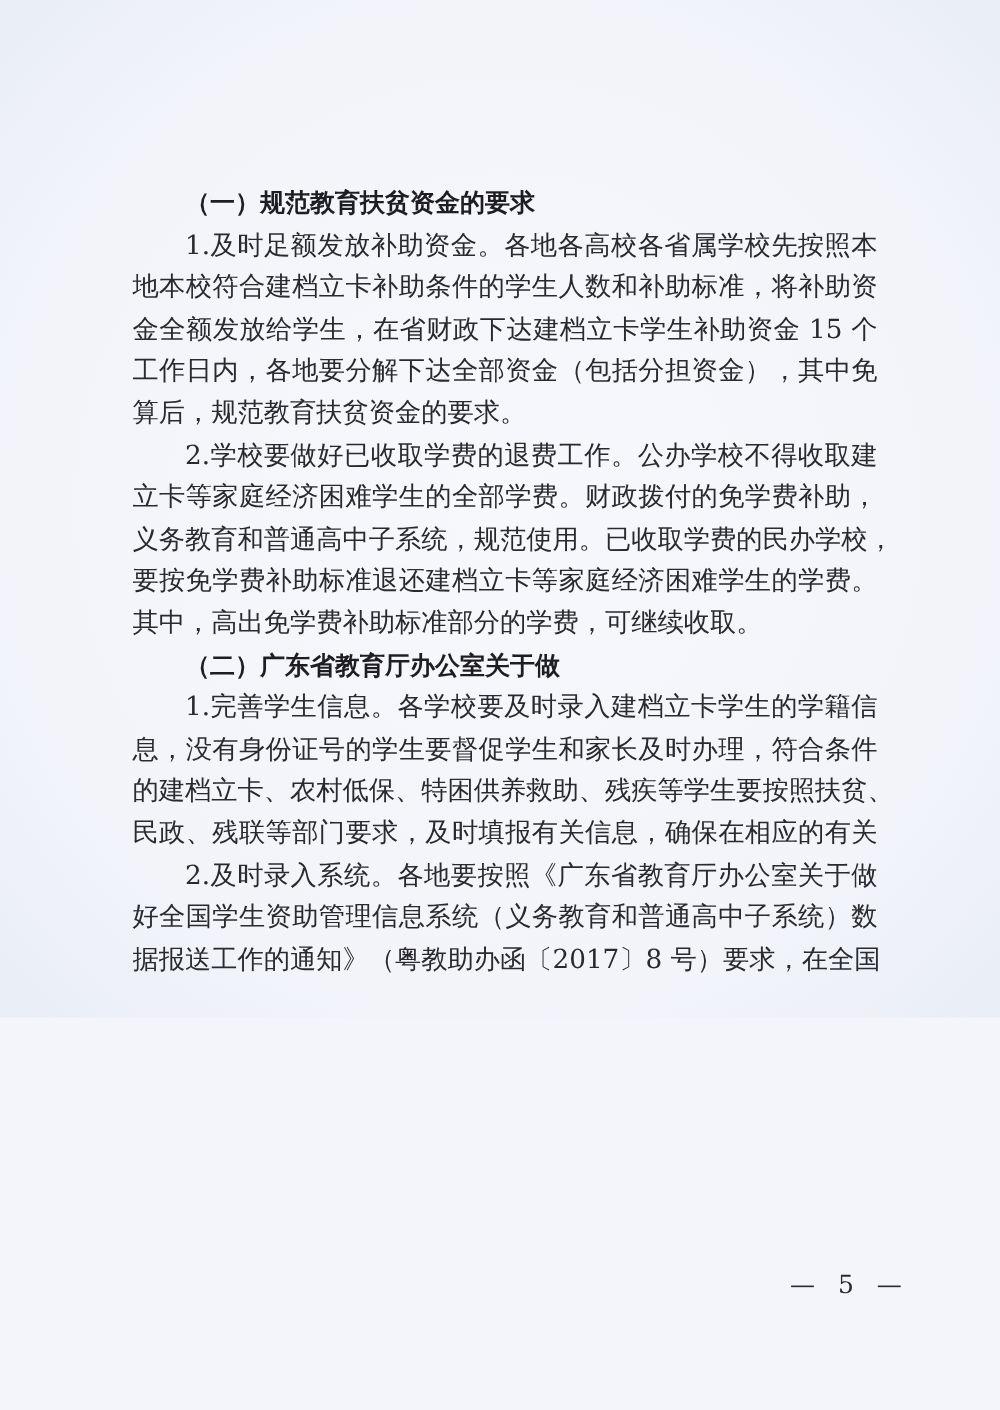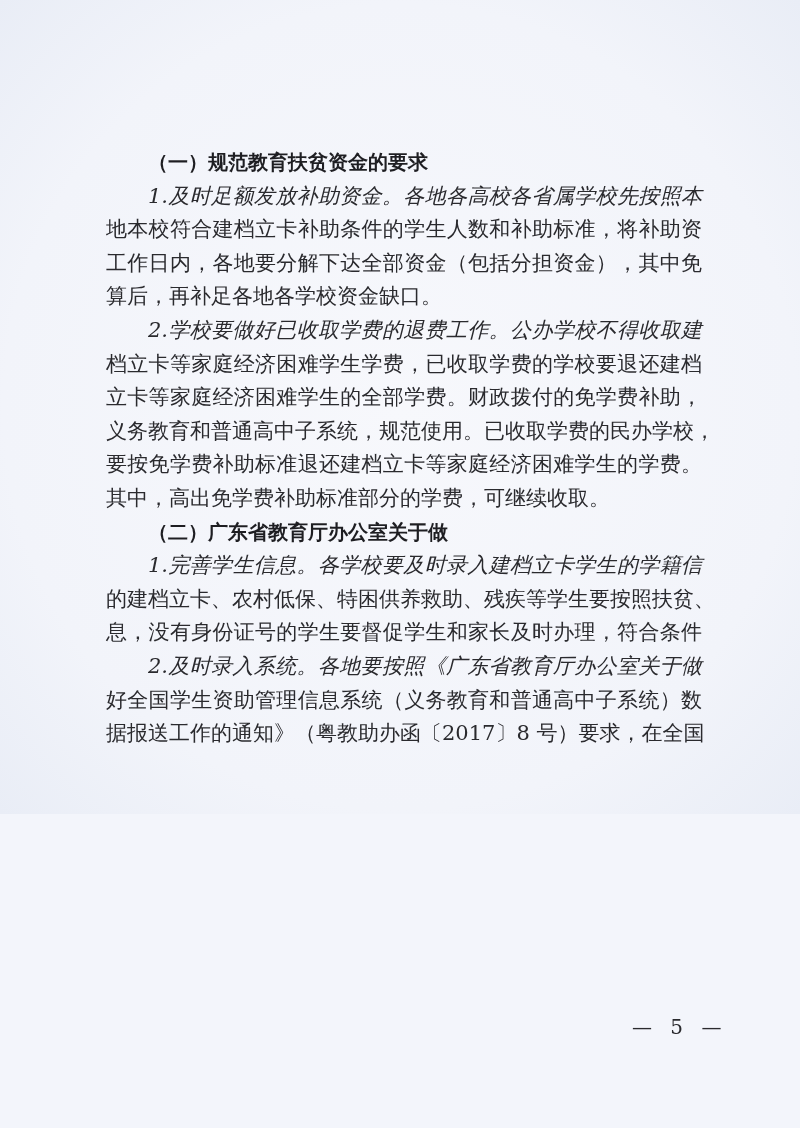--- a/index.html
+++ b/index.html
@@ -34,21 +34,20 @@
       white-space: nowrap;
       text-align: justify;
       text-align-last: justify;
       letter-spacing: 0px;
     }
     .line.last {
       text-align-last: left;
     }
     .indent {
       padding-left: 42px;
-      font-style: italic;
     }
     .heading {
       font-family: "DejaVu Sans", "Liberation Sans", sans-serif;
       font-weight: bold;
       text-align-last: left;
       padding-left: 42px;
       font-size: 20px;
       color: #1e1e22;
     }
     .page-number {
@@ -64,39 +63,40 @@
 <body>
 
 <div class="page">
   <div class="content">
 
     <div class="line heading">（一）规范教育扶贫资金的要求</div>
 
     <div>
       <div class="line indent">1.及时足额发放补助资金。各地各高校各省属学校先按照本</div>
       <div class="line">地本校符合建档立卡补助条件的学生人数和补助标准，将补助资</div>
+      <div class="line">金全额发放给学生，在省财政下达建档立卡学生补助资金 15 个</div>
       <div class="line">工作日内，各地要分解下达全部资金（包括分担资金），其中免</div>
-      <div class="line last">算后，再补足各地各学校资金缺口。</div>
+      <div class="line last">算后，规范教育扶贫资金的要求。</div>
     </div>
 
     <div>
       <div class="line indent">2.学校要做好已收取学费的退费工作。公办学校不得收取建</div>
-      <div class="line">档立卡等家庭经济困难学生学费，已收取学费的学校要退还建档</div>
       <div class="line">立卡等家庭经济困难学生的全部学费。财政拨付的免学费补助，</div>
       <div class="line">义务教育和普通高中子系统，规范使用。已收取学费的民办学校，</div>
       <div class="line">要按免学费补助标准退还建档立卡等家庭经济困难学生的学费。</div>
       <div class="line last">其中，高出免学费补助标准部分的学费，可继续收取。</div>
     </div>
 
     <div class="line heading">（二）广东省教育厅办公室关于做</div>
 
     <div>
       <div class="line indent">1.完善学生信息。各学校要及时录入建档立卡学生的学籍信</div>
+      <div class="line">息，没有身份证号的学生要督促学生和家长及时办理，符合条件</div>
       <div class="line">的建档立卡、农村低保、特困供养救助、残疾等学生要按照扶贫、</div>
-      <div class="line">息，没有身份证号的学生要督促学生和家长及时办理，符合条件</div>
+      <div class="line">民政、残联等部门要求，及时填报有关信息，确保在相应的有关</div>
     </div>
 
     <div>
       <div class="line indent">2.及时录入系统。各地要按照《广东省教育厅办公室关于做</div>
       <div class="line">好全国学生资助管理信息系统（义务教育和普通高中子系统）数</div>
       <div class="line">据报送工作的通知》（粤教助办函〔2017〕8 号）要求，在全国</div>
     </div>
 
   </div>
 

